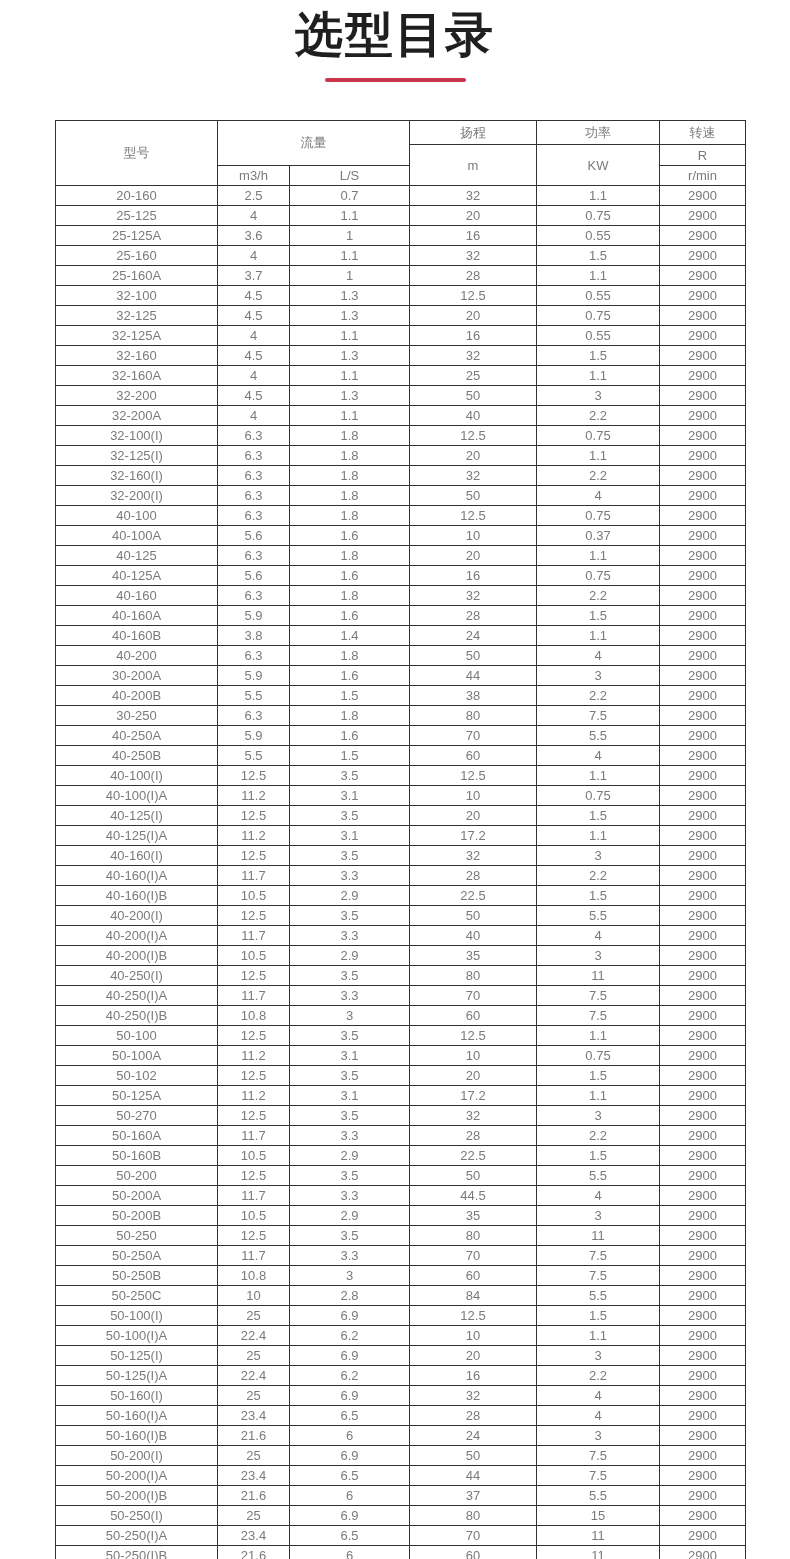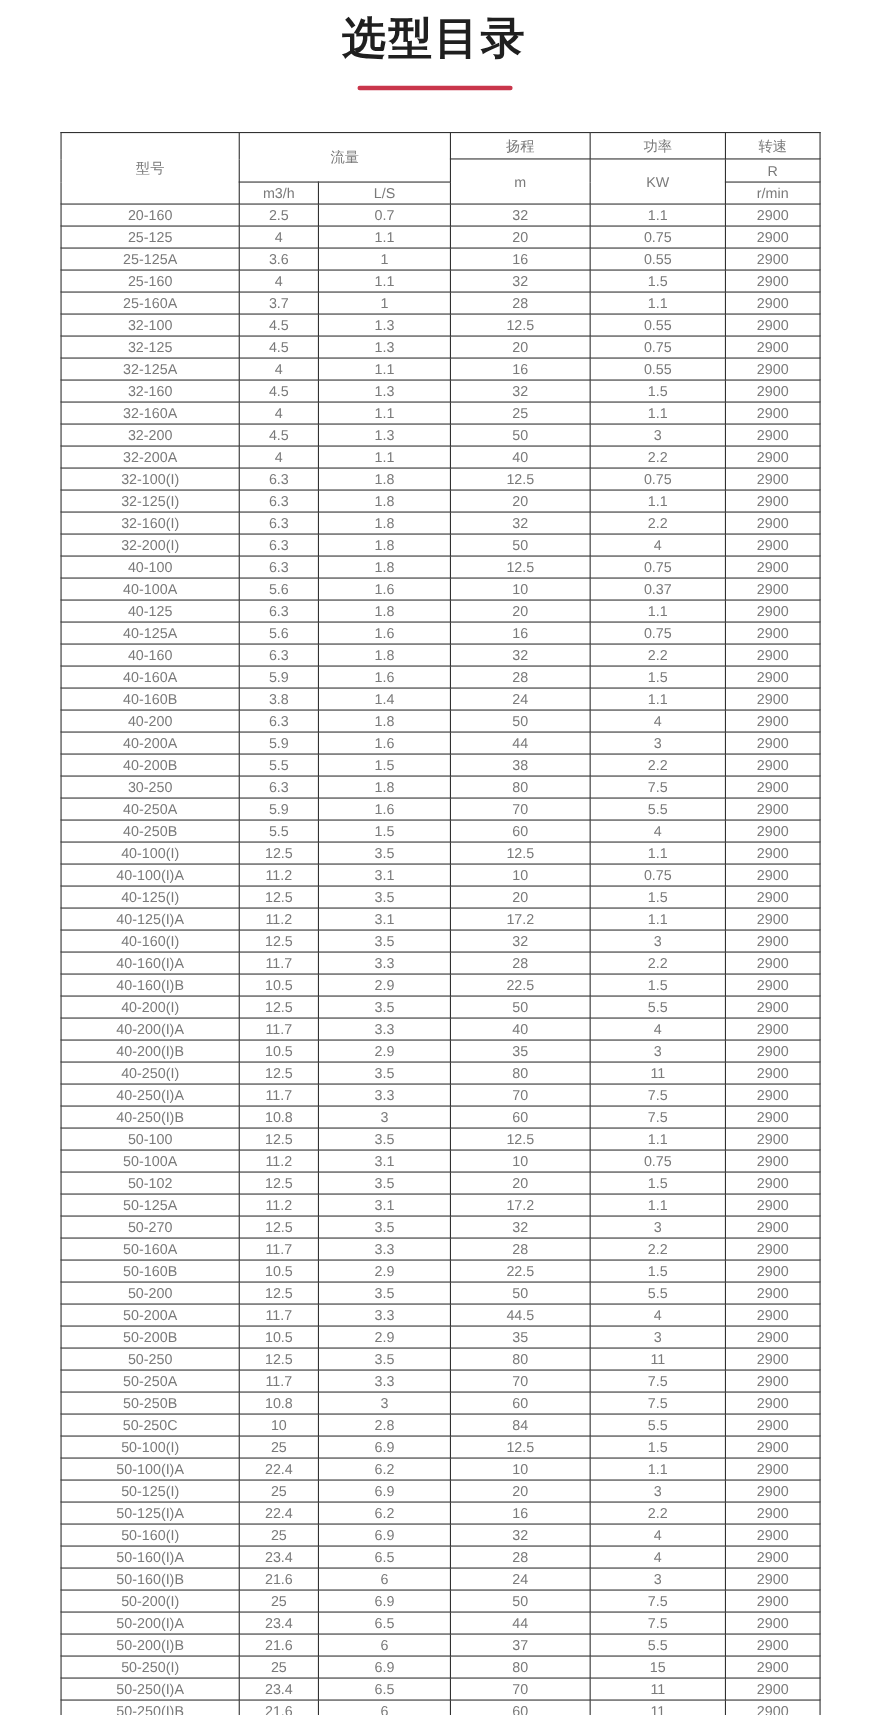--- a/index.html
+++ b/index.html
@@ -12,21 +12,21 @@
   body {
     font-family: "Liberation Sans", sans-serif;
     --accent: #c9364b;
     --title-color: #1f1f1f;
     --table-text: #7a7a7a;
     --table-border: #323232;
   }
   .page-title {
     text-align: center;
     padding-top: 8px;
-    font-size: 40px;
+    font-size: 48px;
     line-height: 54px;
     font-weight: 700;
     letter-spacing: 2px;
     color: var(--title-color);
   }
   .title-underline {
     width: 141px;
     height: 4px;
     margin: 16px auto 0;
     background: var(--accent);
@@ -278,21 +278,21 @@
         </tr>
         <tr>
           <td>40-200</td>
           <td>6.3</td>
           <td>1.8</td>
           <td>50</td>
           <td>4</td>
           <td>2900</td>
         </tr>
         <tr>
-          <td>40-200A</td>
+          <td>30-200A</td>
           <td>5.9</td>
           <td>1.6</td>
           <td>44</td>
           <td>3</td>
           <td>2900</td>
         </tr>
         <tr>
           <td>40-200B</td>
           <td>5.5</td>
           <td>1.5</td>

